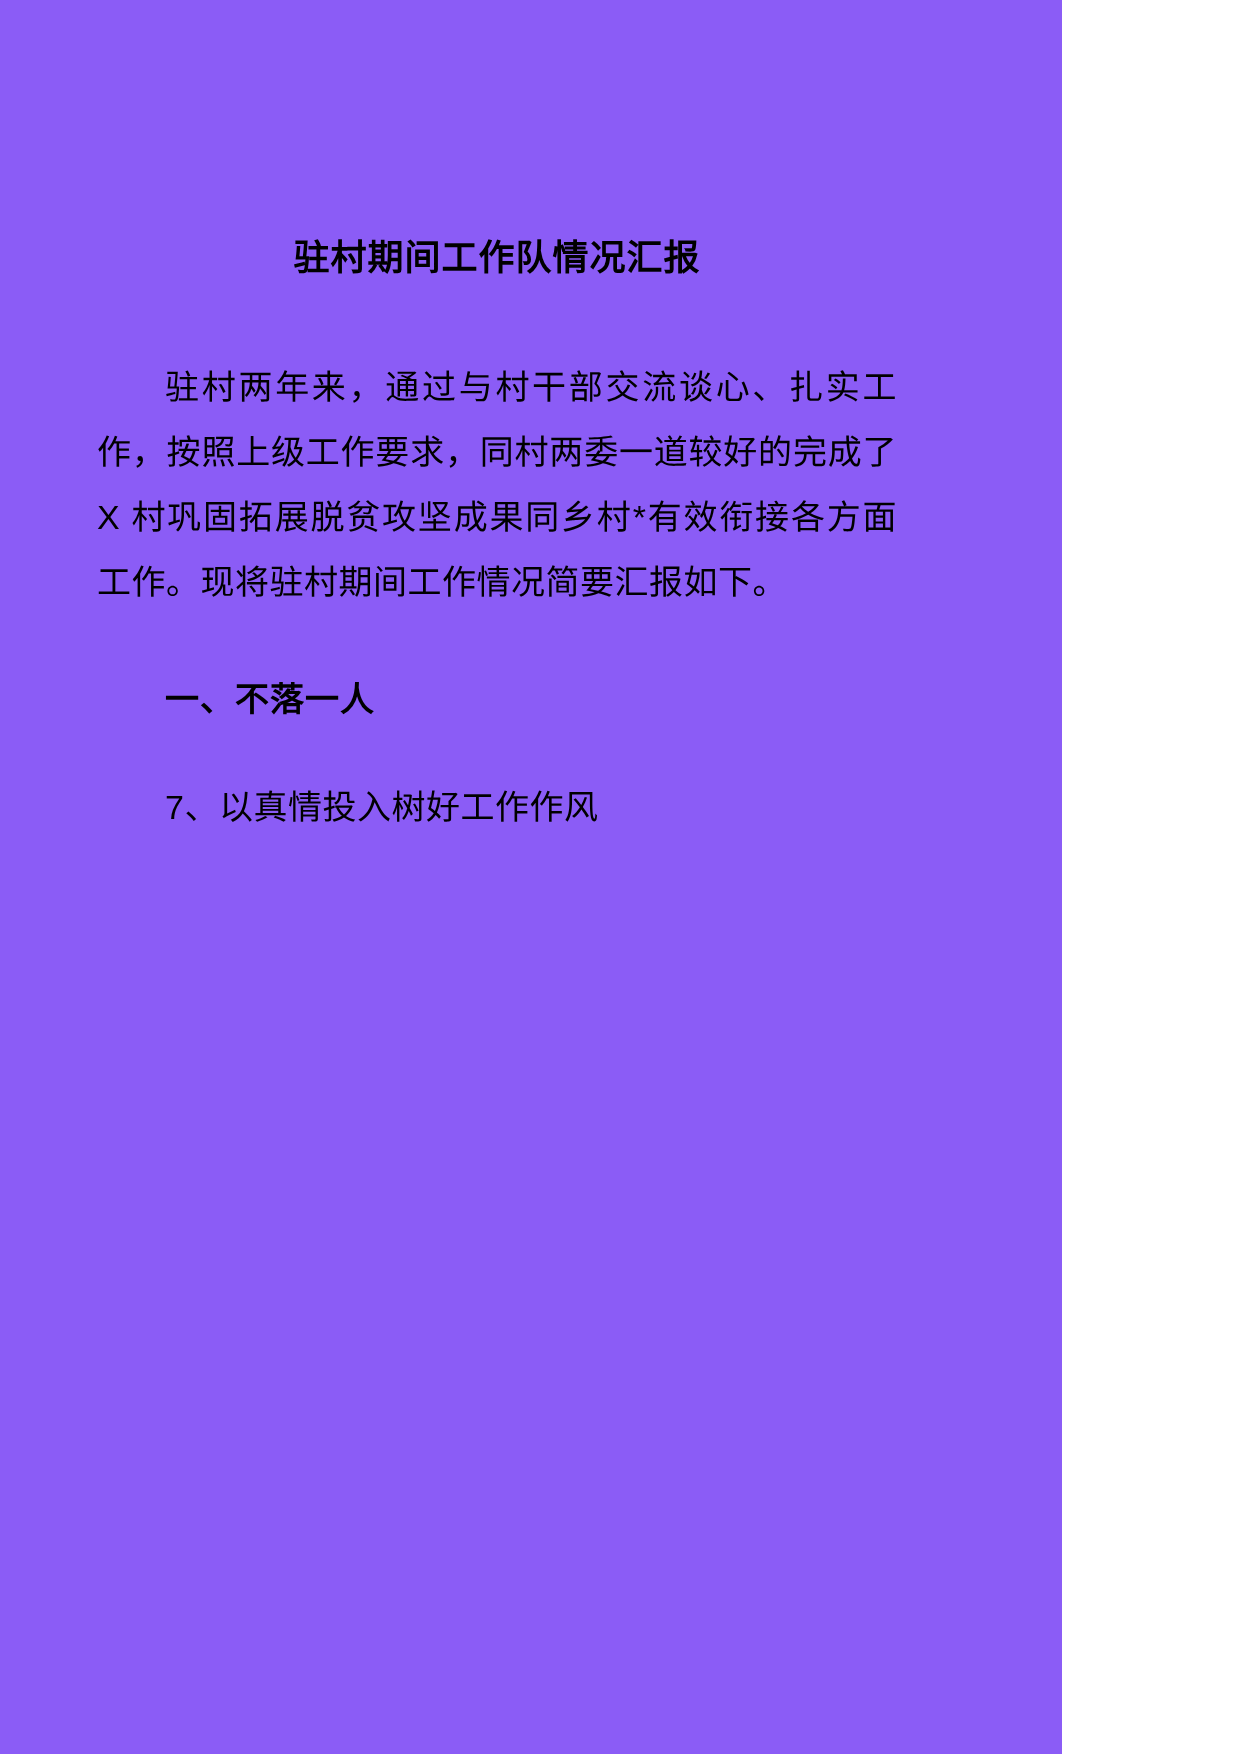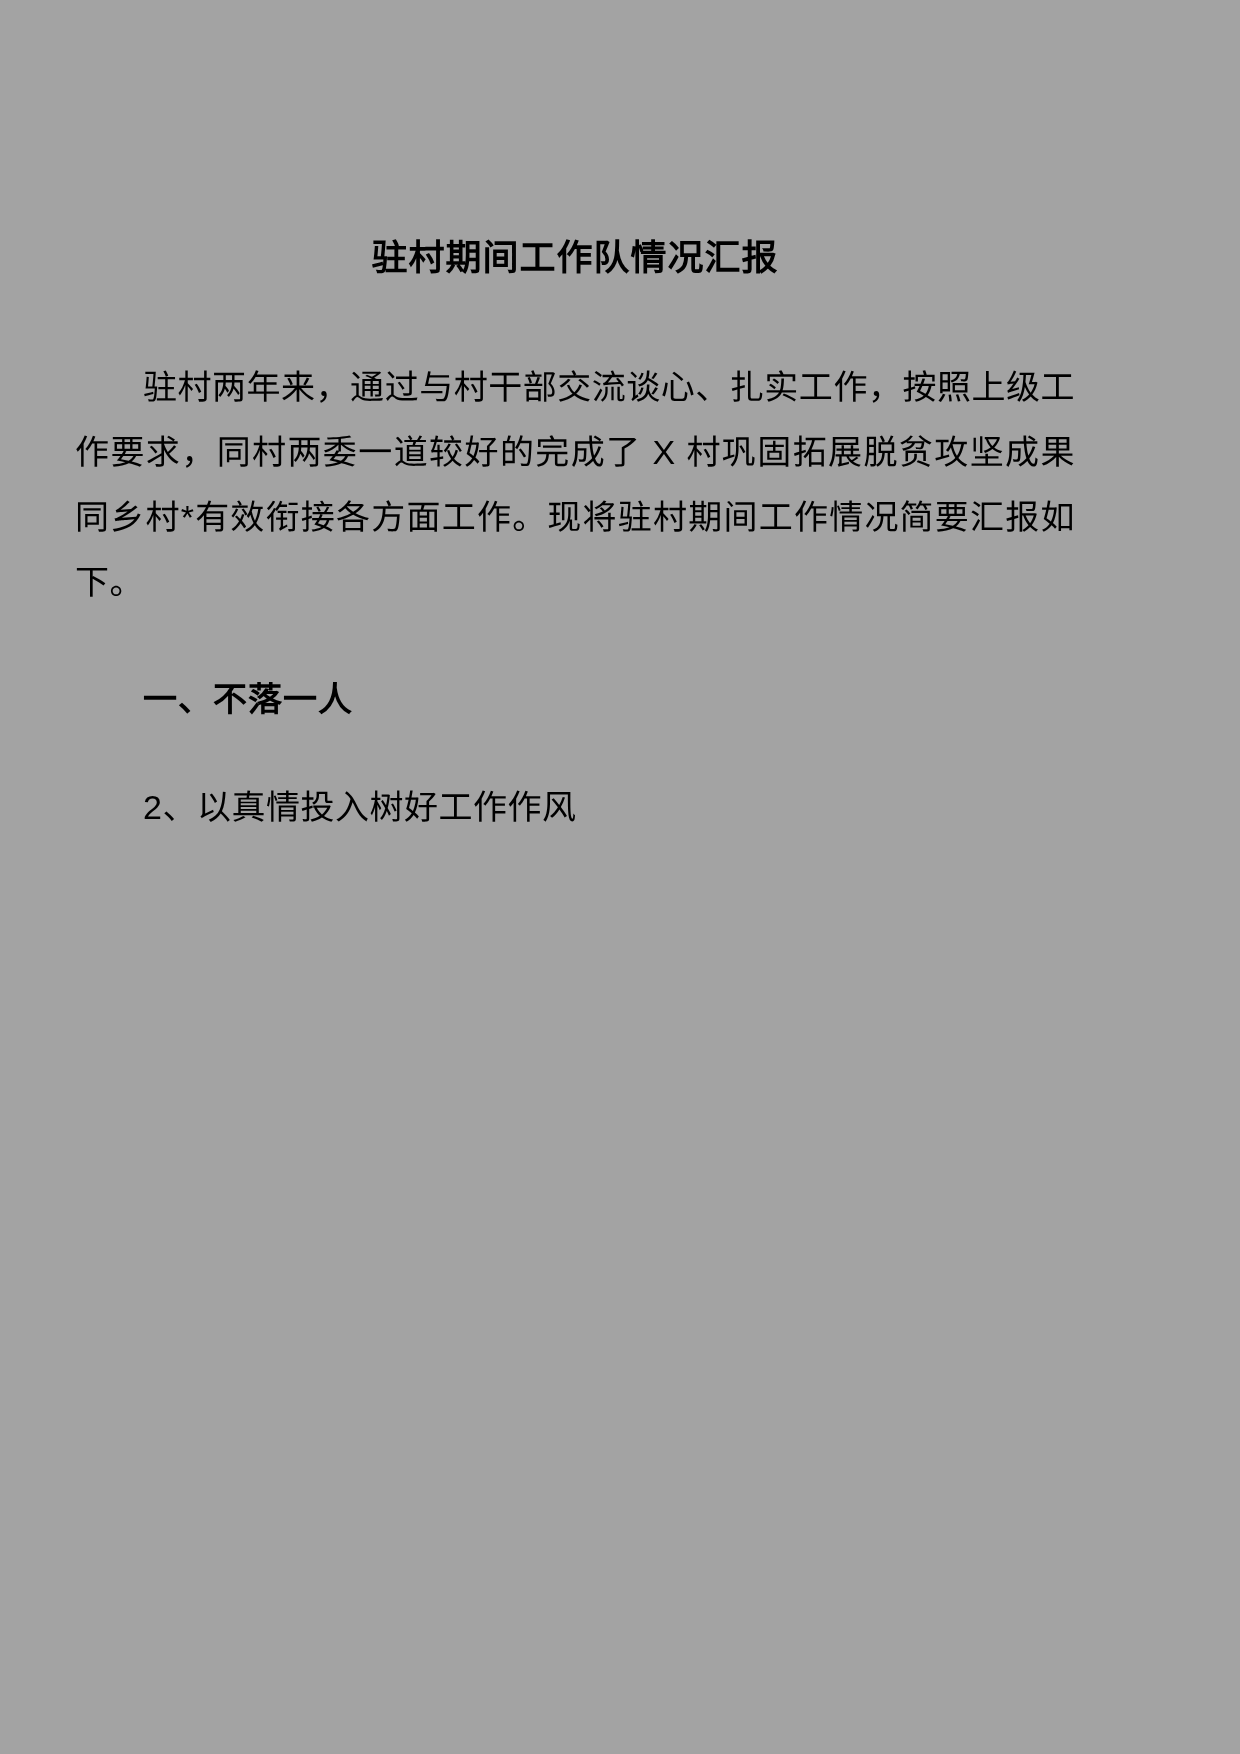--- a/index.html
+++ b/index.html
@@ -3,25 +3,25 @@
 <meta charset="utf-8">
 <title>驻村期间工作队情况汇报</title>
 <style>
   html, body {
     margin: 0;
     padding: 0;
     background: #ffffff;
   }
   .page {
     position: relative;
-    width: 1240px;
+    width: 1062px;
     height: 1754px;
-    background: #a3a3a3;
+    background: #8b5cf6;
     box-sizing: border-box;
-    padding: 225px 165px 0 75px;
+    padding: 225px 165px 0 97px;
     font-family: "Liberation Sans", "DejaVu Sans", sans-serif;
     color: #000000;
     overflow: hidden;
   }
   .doc-title {
     margin: 0 0 65px 0;
     font-size: 36px;
     font-weight: 700;
     line-height: 65px;
     text-align: center;
@@ -63,14 +63,14 @@
 
 <div class="page">
   <h1 class="doc-title">驻村期间工作队情况汇报</h1>
 
   <p class="para intro">驻村两年来，通过与村干部交流谈心、扎实工作，按照上级工作要求，同村两委一道较好的完成了 X 村巩固拓展脱贫攻坚成果同乡村*有效衔接各方面工作。现将驻村期间工作情况简要汇报如下。</p>
 
   <h2 class="heading-1">一、不落一人</h2>
 
 
 
-  <h3 class="heading-2">2、以真情投入树好工作作风</h3>
+  <h3 class="heading-2">7、以真情投入树好工作作风</h3>
 </div>
 
 </body></html>

